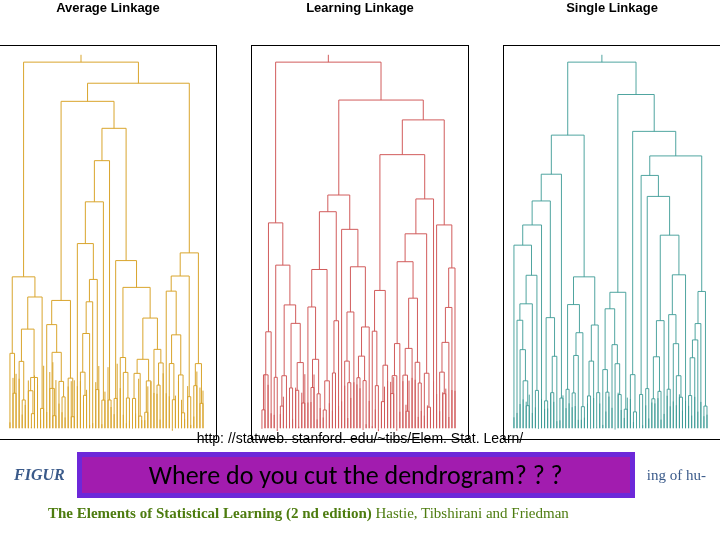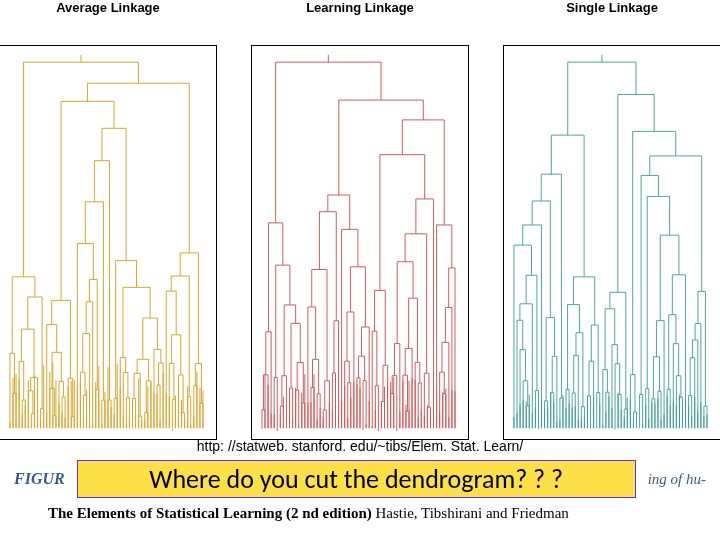--- a/index.html
+++ b/index.html
@@ -66,40 +66,39 @@
     .figure-label {
       font-family: 'Times New Roman', serif;
       font-weight: bold;
       font-style: italic;
       color: #3a5a8a;
       font-size: 16px;
       white-space: nowrap;
     }
     .question-box {
       flex: 1;
-      background: #fde047;
-      border: 1px solid #6d28d9;
+      background: #a21caf;
+      border: 5px solid #6d28d9;
       padding: 2px 8px;
       font-family: Calibri, Arial, sans-serif;
       font-size: 26px;
       color: #000;
       text-align: center;
       white-space: nowrap;
     }
     .trailing-text {
       font-family: 'Times New Roman', serif;
-      font-style: italic;
       color: #3a5a8a;
       font-size: 15px;
       white-space: nowrap;
     }
     .attribution {
       font-family: 'Times New Roman', serif;
       font-size: 15px;
-      color: #000000;
+      color: #4d7c0f;
       padding-left: 40px;
       margin-top: 7px;
     }
     .attribution b { font-weight: bold; }
   </style>
 </head>
 <body>
 
 <div class="chart-row">
   <div class="panel">

